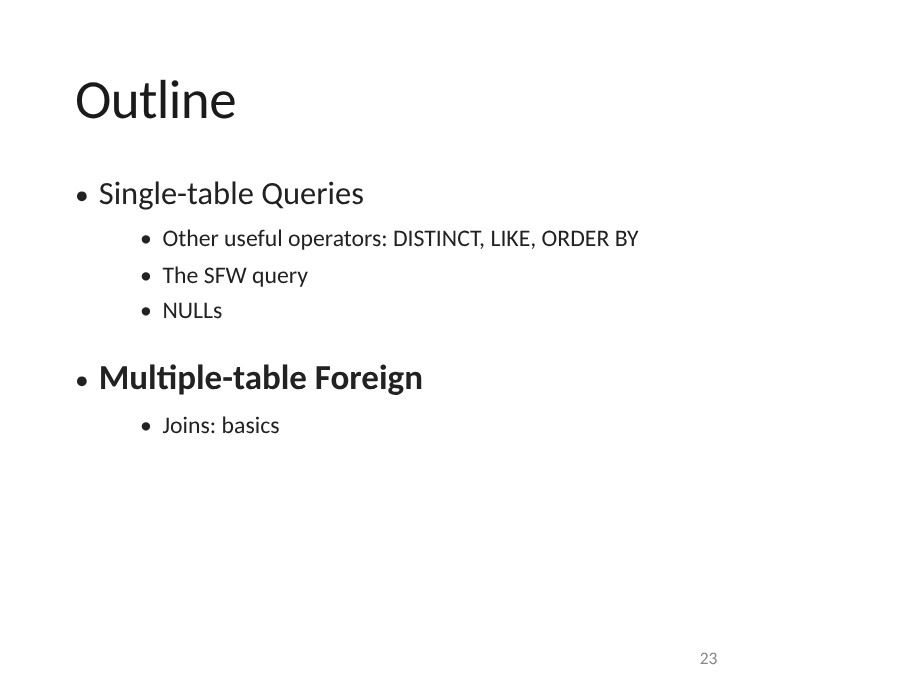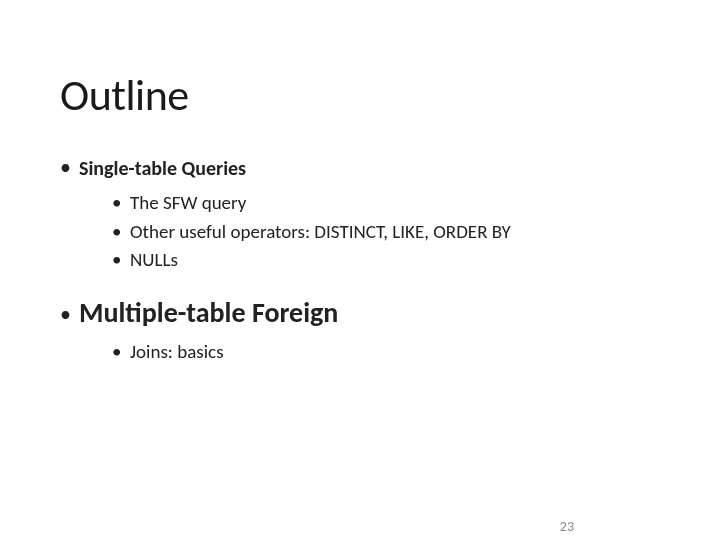--- a/index.html
+++ b/index.html
@@ -14,21 +14,21 @@
       background: #ffffff;
       font-family: 'Calibri', 'Arial', sans-serif;
       color: #222222;
       overflow: hidden;
       position: relative;
     }
 
     .slide {
       width: 602px;
       height: 540px;
-      padding: 68px 60px 40px 60px;
+      padding: 52px 60px 40px 60px;
       position: relative;
     }
 
     .title {
       font-size: 44px;
       font-weight: 400;
       color: #1a1a1a;
       margin-bottom: 32px;
       letter-spacing: -0.5px;
     }
@@ -43,23 +43,22 @@
       margin-bottom: 8px;
     }
 
     .bullet-outer {
       font-size: 22px;
       color: #222;
       margin-right: 8px;
     }
 
     .section-title {
-      font-size: 20px;
+      font-size: 26px;
       color: #222;
-      font-weight: bold;
     }
 
     .section-title.large {
       font-size: 28px;
       font-weight: 700;
     }
 
     .sub-list {
       list-style: none;
       padding-left: 52px;
@@ -95,22 +94,22 @@
 <div class="slide">
 
   <h1 class="title">Outline</h1>
 
   <div class="section">
     <div class="section-header">
       <span class="bullet-outer">•</span>
       <span class="section-title">Single-table  Queries</span>
     </div>
     <ul class="sub-list">
+      <li>Other  useful  operators:  DISTINCT,  LIKE,  ORDER  BY</li>
       <li>The  SFW  query</li>
-      <li>Other  useful  operators:  DISTINCT,  LIKE,  ORDER  BY</li>
       <li>NULLs</li>
     </ul>
   </div>
 
   <div class="section">
     <div class="section-header">
       <span class="bullet-outer">•</span>
       <span class="section-title large">Multiple-table  Foreign</span>
     </div>
     <ul class="sub-list">

